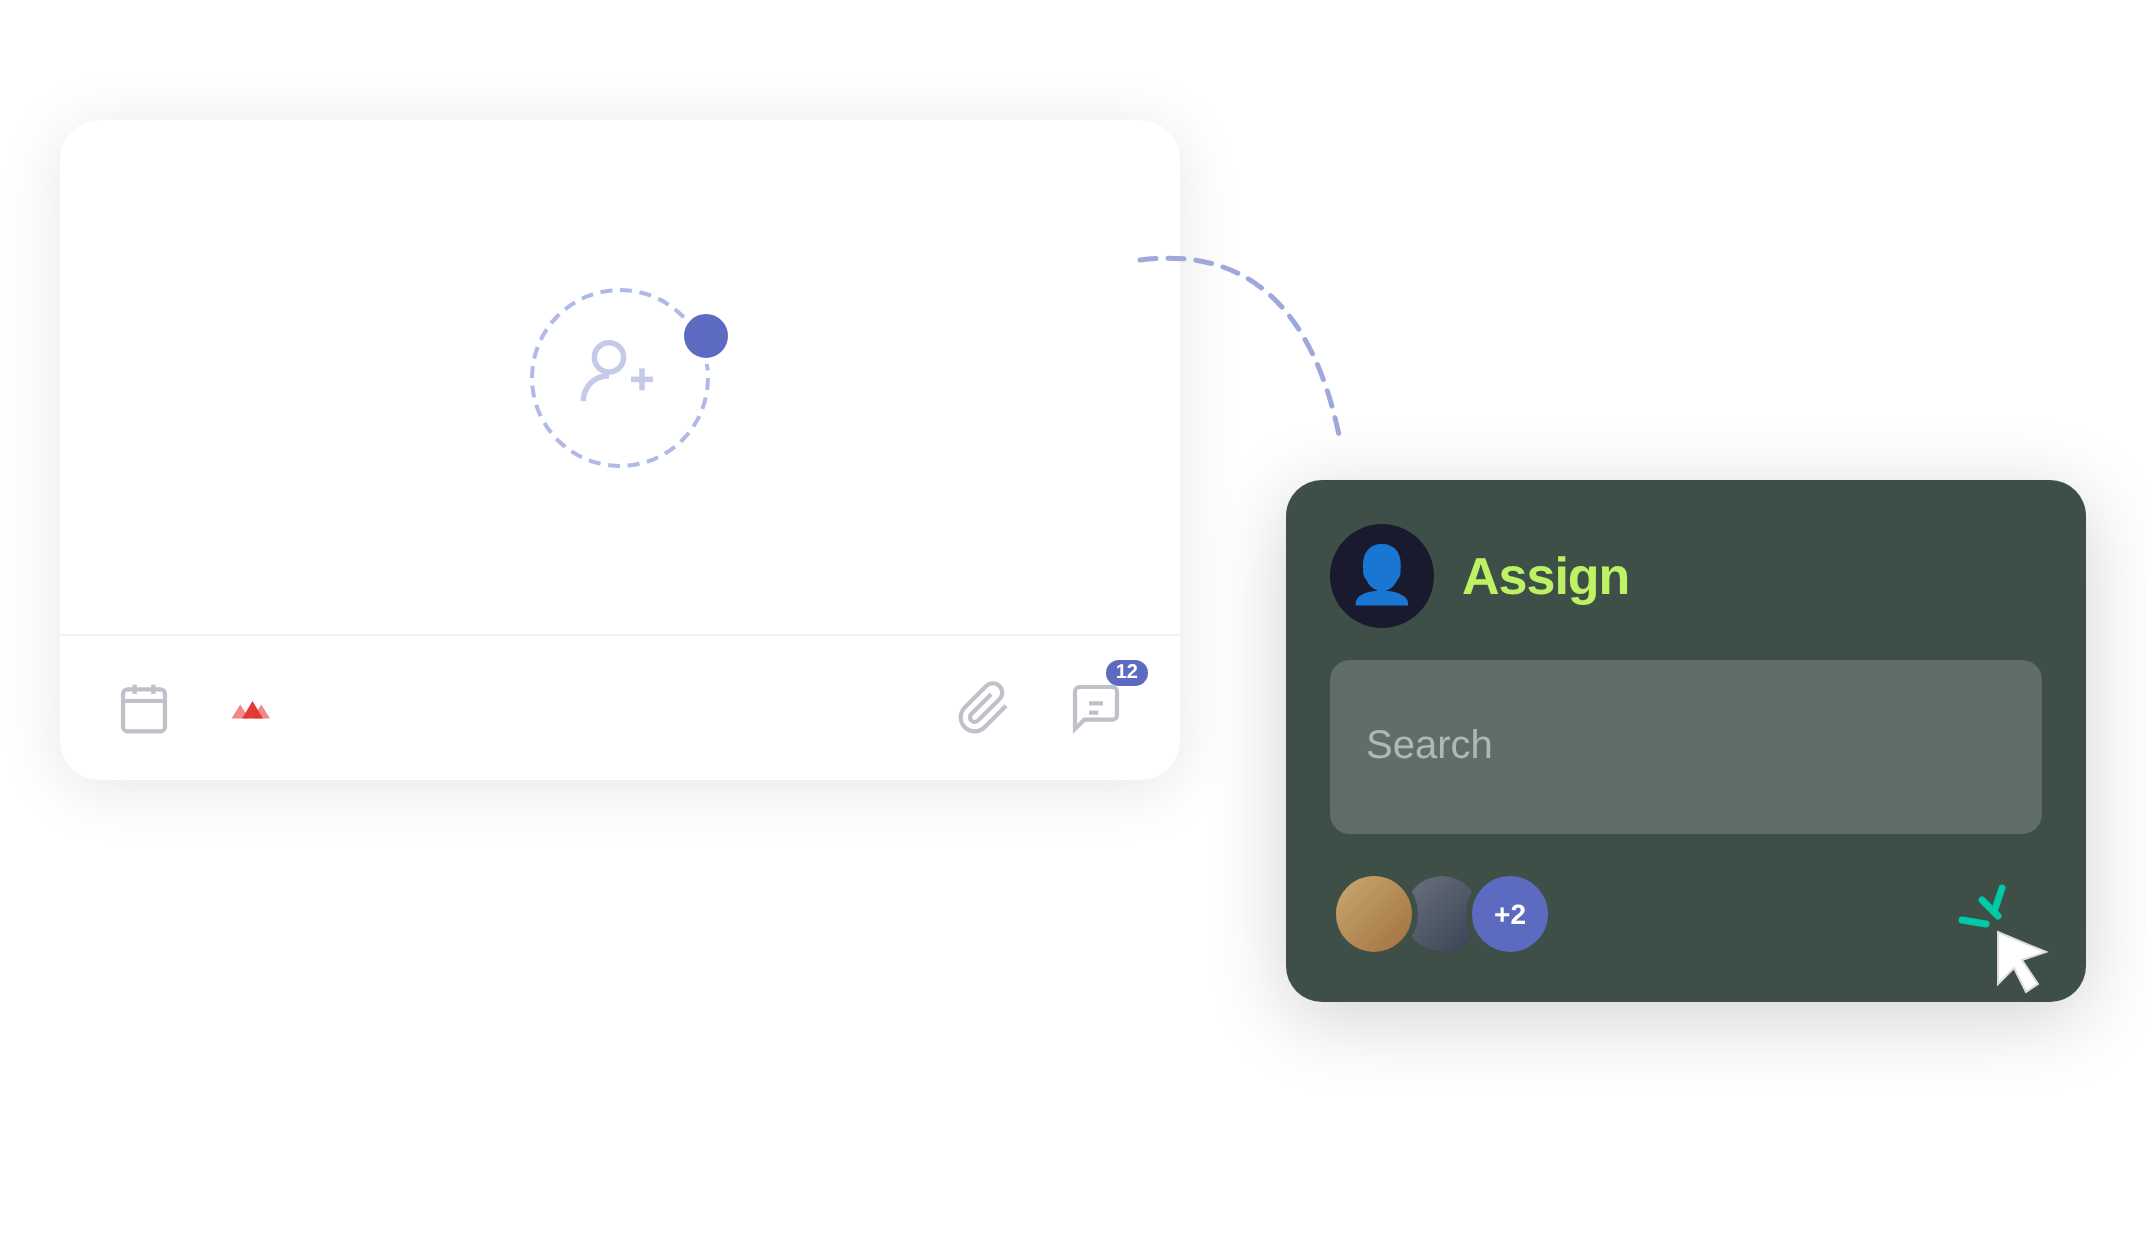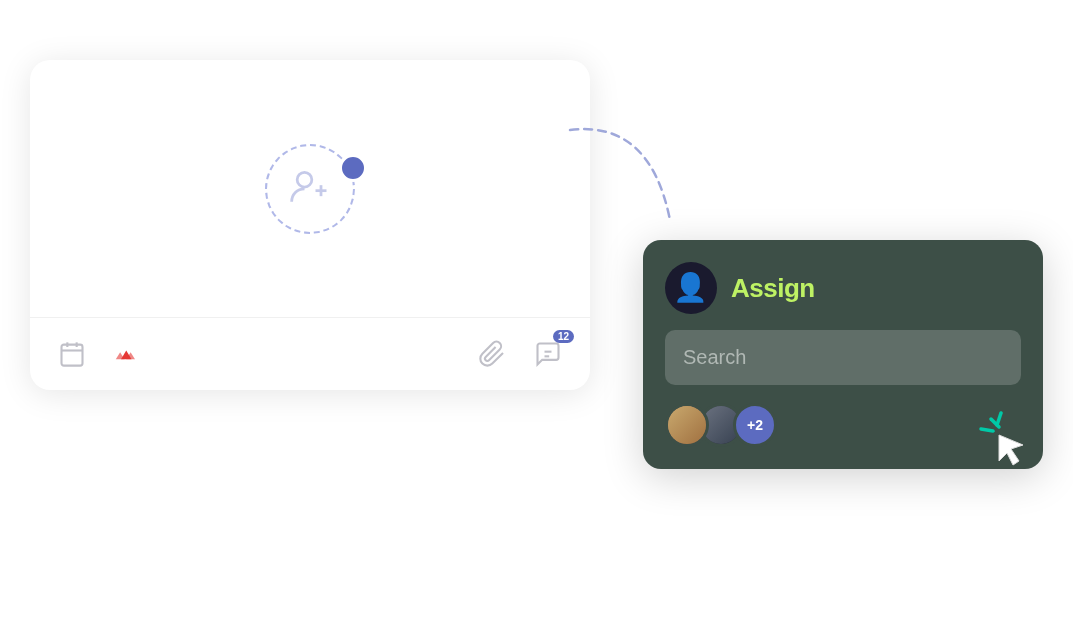--- a/index.html
+++ b/index.html
@@ -172,21 +172,21 @@
       color: #bef264;
       letter-spacing: -0.5px;
     }
 
     
     .search-box {
       background: rgba(255,255,255,0.18);
       border: none;
       border-radius: 10px;
       width: 100%;
-      padding: 16px 18px;
+      padding: 32px 18px;
       font-size: 20px;
       color: #e0e0e0;
       outline: none;
       margin-bottom: 18px;
     }
 
     .search-box::placeholder {
       color: #b0b8b4;
     }
 

